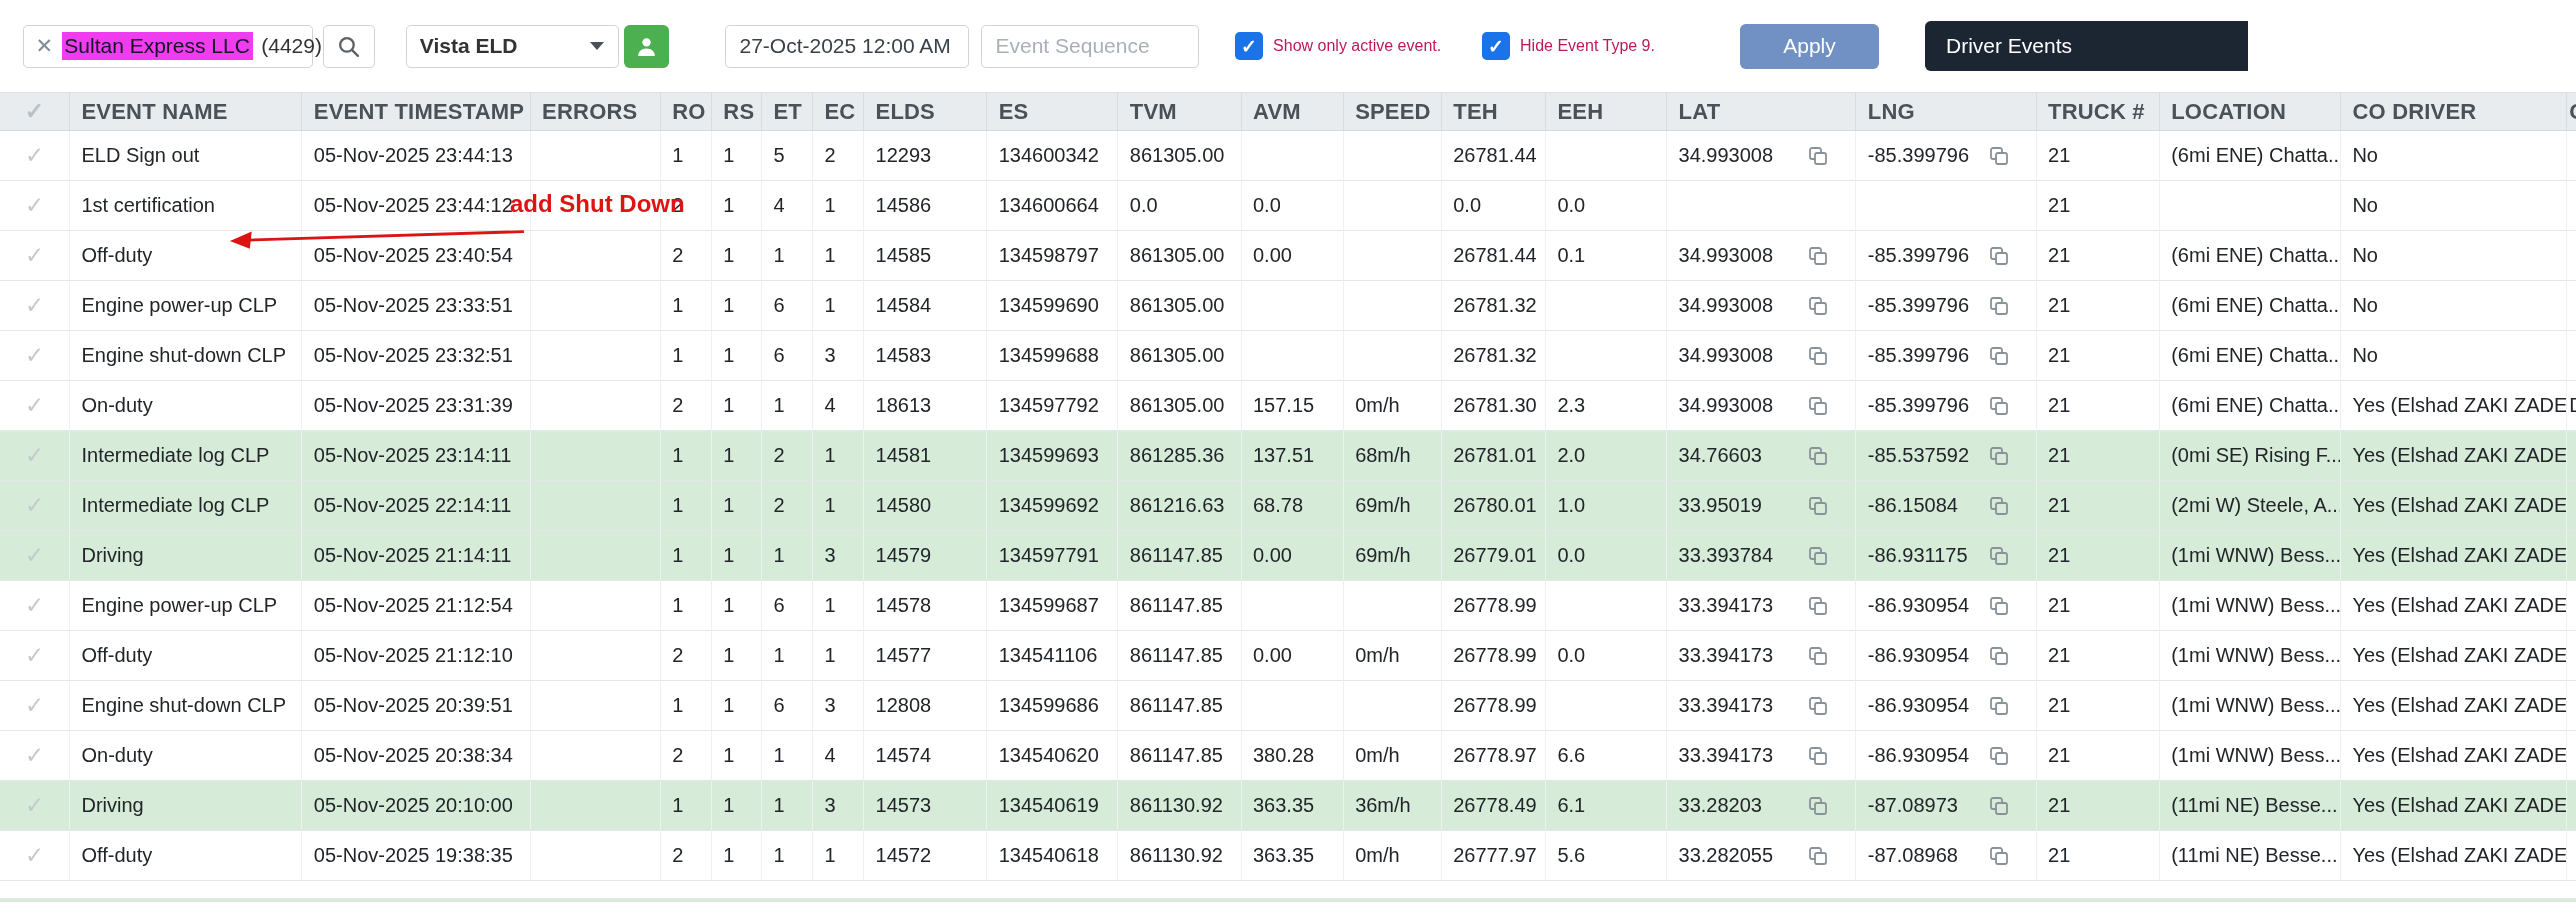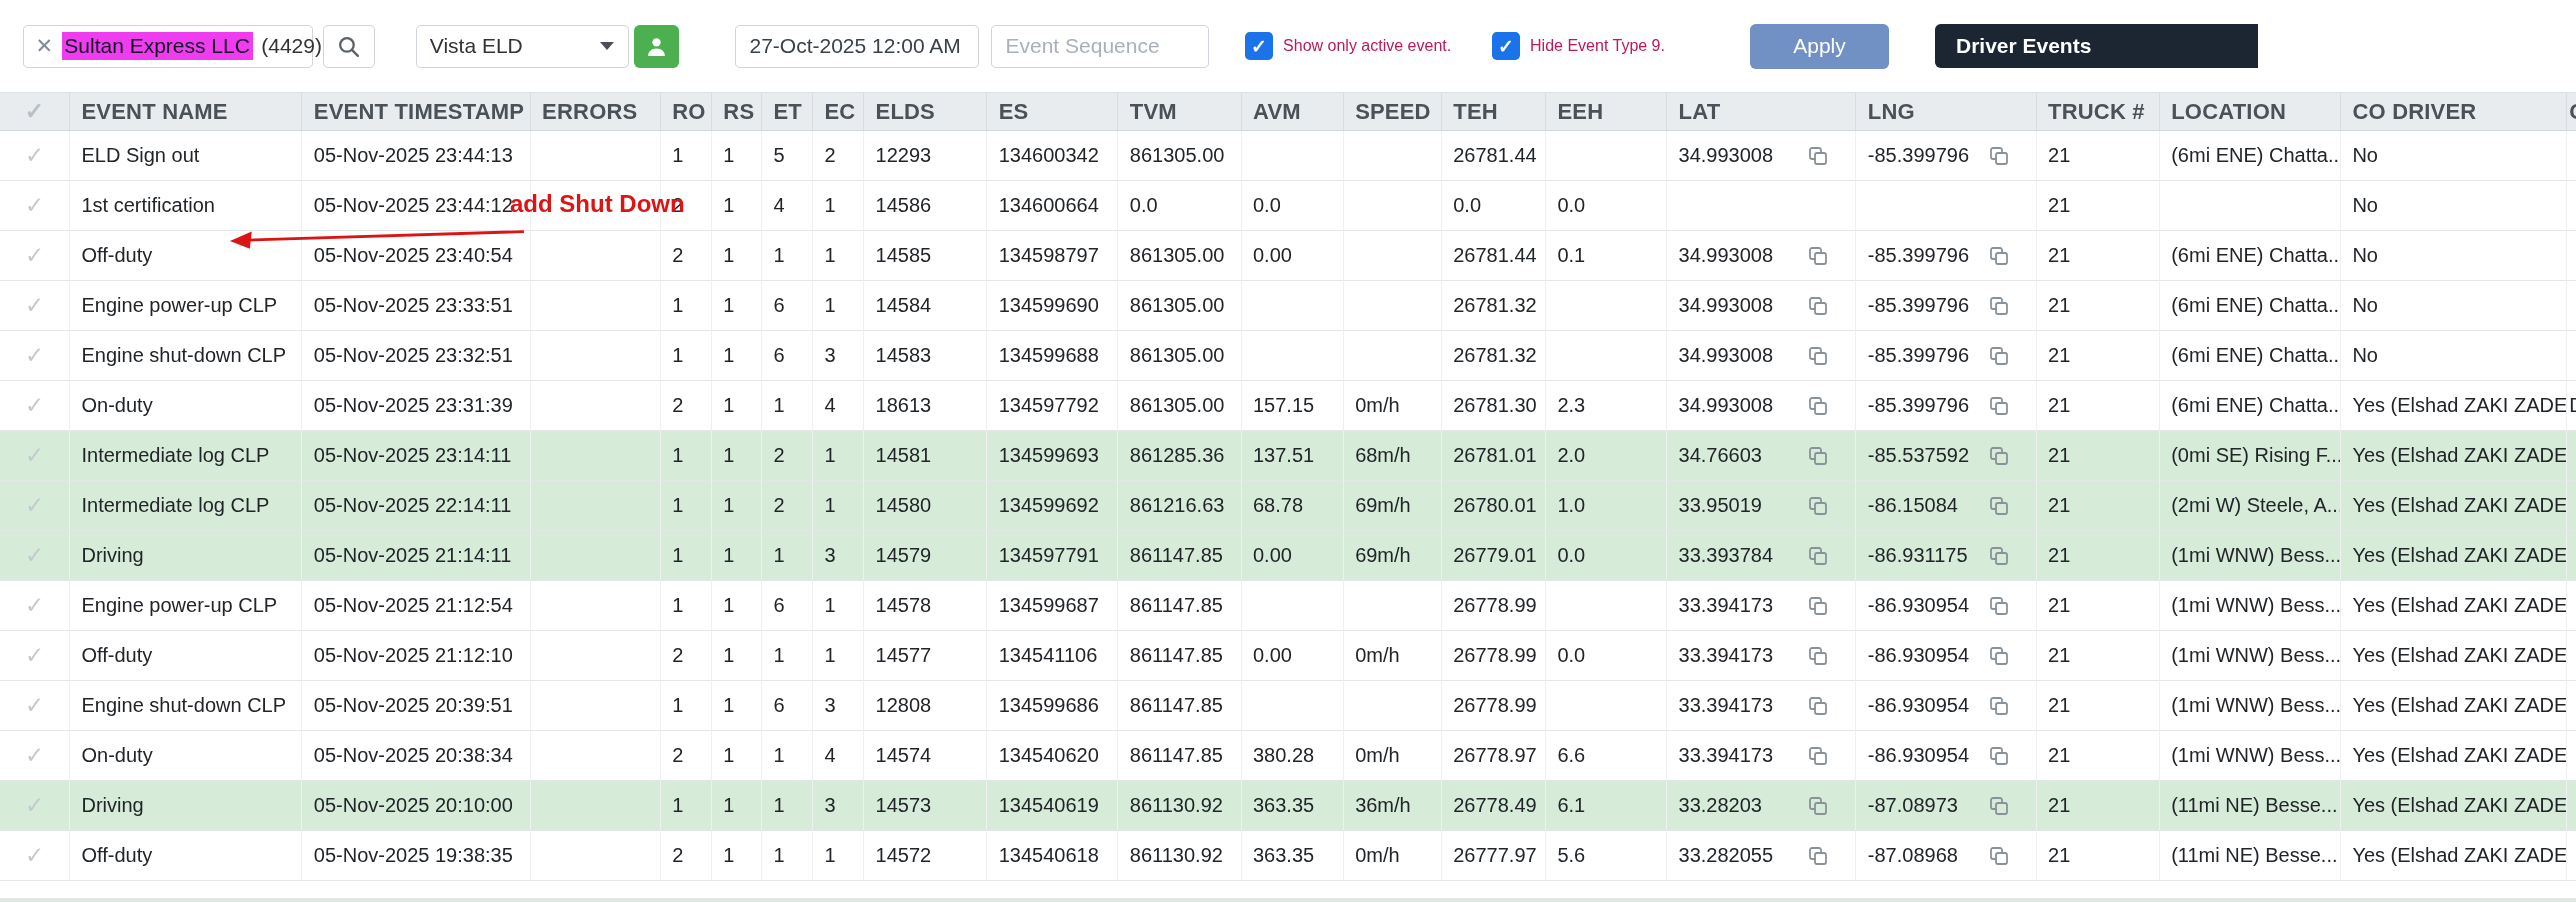--- a/index.html
+++ b/index.html
@@ -26,21 +26,21 @@
   }
   .company-select{margin-left:23px;width:290px;padding:0 11.4px;gap:8.5px;}
   .clear{color:#7f8c9a;font-size:21px;cursor:pointer;}
   .hl{background:var(--company-highlight);color:#141427;padding:1.9px 2.8px;white-space:nowrap;}
   .suffix{color:#333;white-space:nowrap;}
   .divider{width:0.9px;height:25px;background:#dde1e5;margin-left:auto;}
   .caret{width:0;height:0;border-left:7.6px solid transparent;border-right:7.6px solid transparent;border-top:8.5px solid #4a5056;}
   .search-btn{margin-left:9.5px;width:52px;justify-content:center;padding:0;cursor:pointer;}
   .select{padding:0 13.3px;cursor:pointer;}
   .select .caret{margin-left:auto;}
-  .eld-select{margin-left:41px;width:213px;}
+  .eld-select{margin-left:31px;width:213px;font-weight:bold;}
   .driver-select{margin-left:36px;width:260px;}
   .green-btn{
     margin-left:5.7px;width:45px;height:43px;border:none;border-radius:5.7px;
     background:var(--add-driver-button);display:flex;align-items:center;justify-content:center;cursor:pointer;
   }
   .text-input{padding:0 13.3px;font-family:"Liberation Sans",sans-serif;}
   .text-input::placeholder{color:#a9b0b8;}
   .date-input{margin-left:56px;width:244px;color:#3a4148;}
   .seq-input{margin-left:12px;width:218px;}
   .checkbox-wrap{display:flex;align-items:center;gap:10.4px;cursor:pointer;}
@@ -51,23 +51,23 @@
     display:flex;align-items:center;justify-content:center;flex:none;
   }
   .checkbox i{font-style:normal;color:#fff;font-size:19px;font-weight:700;line-height:1;}
   .cb-label{font-size:16px;color:#be185d;white-space:nowrap;}
   .apply-btn{
     margin-left:85px;width:139px;height:45px;border:none;border-radius:5.7px;
     background:var(--apply-button);color:#fff;font-size:21px;cursor:pointer;
     font-family:"Liberation Sans",sans-serif;
   }
   .driver-events-btn{
-    margin-left:46px;width:323px;height:44px;border:none;border-radius:5.7px 0 0 5.7px;
+    margin-left:46px;width:323px;height:50px;border:none;border-radius:5.7px 0 0 5.7px;
     background:var(--driver-events-button);color:#fff;font-size:21px;text-align:left;
-    padding:0 0 0 21px;cursor:pointer;font-family:"Liberation Sans",sans-serif;white-space:nowrap;font-weight:bold;
+    padding:0 0 0 21px;cursor:pointer;font-family:"Liberation Sans",sans-serif;white-space:nowrap;
   }
   
   table{border-collapse:separate;border-spacing:0;table-layout:fixed;width:2576px;}
   thead th{
     height:39px;background:#e9ecef;border-top:0.9px solid #dde1e5;border-bottom:0.9px solid #d5d9dd;
     border-right:0.9px solid #d9dde1;font-size:22px;font-weight:700;color:#4a5158;
     text-align:left;padding:0 0 0 11.4px;white-space:nowrap;overflow:hidden;letter-spacing:0.2px;
   }
   tbody td{
     height:50px;border-bottom:0.9px solid #e4e7ea;border-right:0.9px solid #eef0f2;

